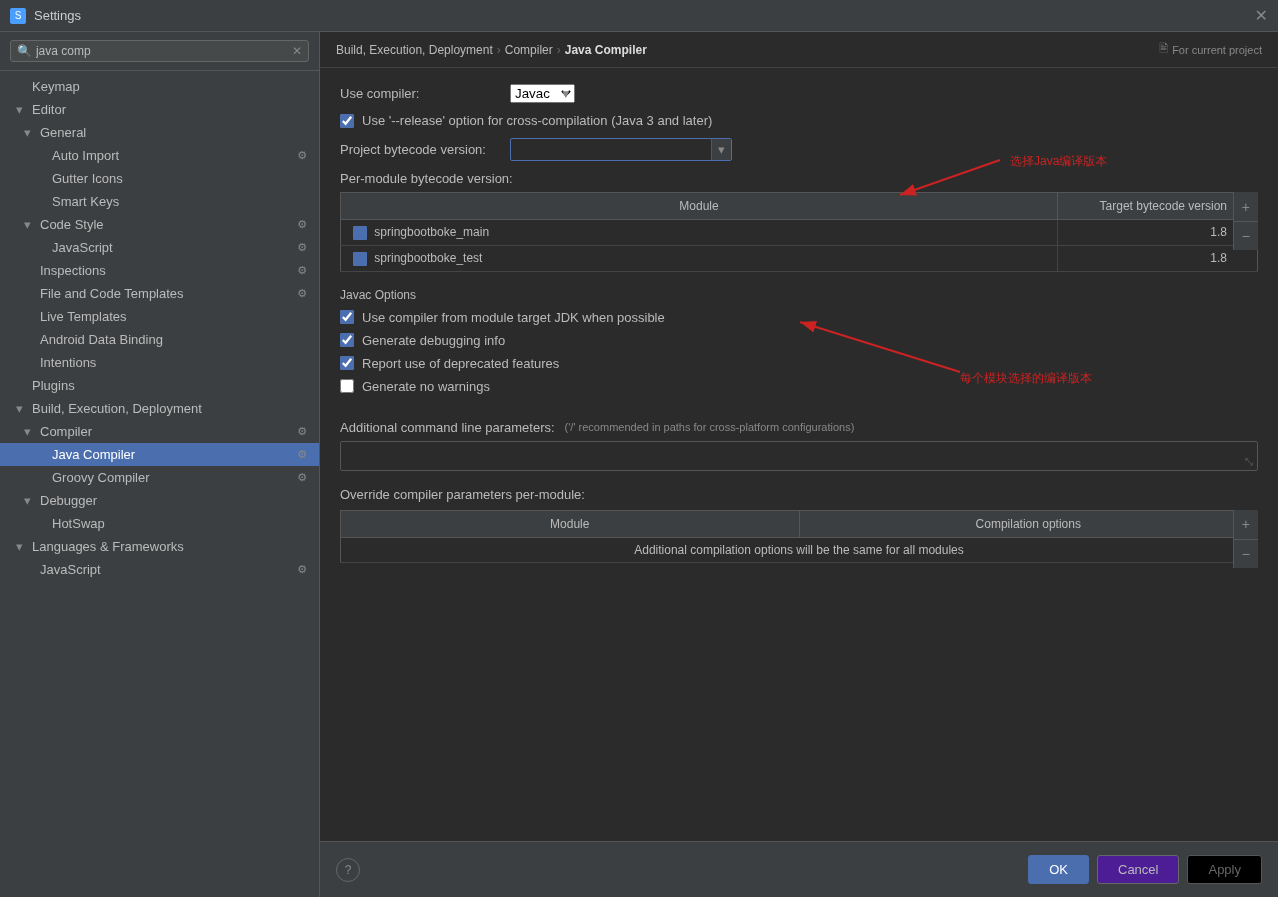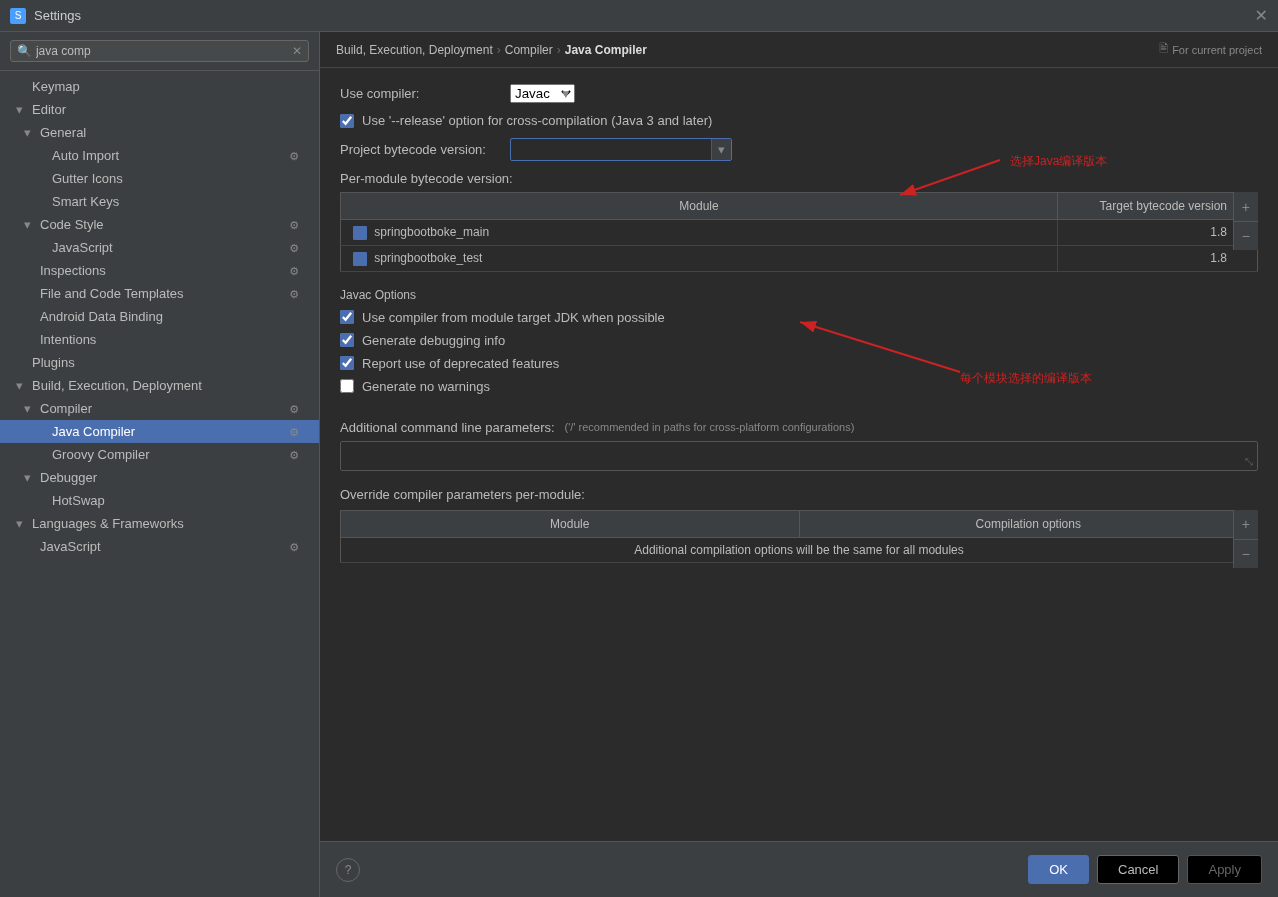--- a/index.html
+++ b/index.html
@@ -31,21 +31,21 @@
       display: flex; align-items: center; background: #45494a; border: 1px solid #666; border-radius: 3px; padding: 3px 6px;
     }
     .search-input-wrap input {
       background: transparent; border: none; outline: none; color: #bbb; font-size: 12px; flex: 1;
     }
     .search-icon { color: #888; font-size: 12px; margin-right: 4px; }
     .search-clear { color: #888; cursor: pointer; font-size: 12px; }
 
     .sidebar-tree { flex: 1; overflow-y: auto; padding: 4px 0; }
     .tree-item {
-      padding: 4px 20px 4px 16px; cursor: pointer; display: flex; align-items: flex-end; gap: 4px;
+      padding: 4px 12px 4px 16px; cursor: pointer; display: flex; align-items: center; gap: 4px;
       white-space: nowrap; color: #bbb;
     }
     .tree-item.selected { background: #4b6eaf; color: #fff; }
     .tree-item .arrow { width: 12px; display: inline-block; color: #888; }
     .indent-1 { padding-left: 24px; }
     .indent-2 { padding-left: 36px; }
     .tree-item-label { flex: 1; }
     .tree-item-badge { color: #888; font-size: 11px; margin-left: auto; }
 
     
@@ -131,21 +131,21 @@
     }
     .help-btn {
       width: 24px; height: 24px; border-radius: 50%; border: 1px solid #666; background: transparent;
       color: #888; cursor: pointer; display: flex; align-items: center; justify-content: center; font-size: 12px;
     }
     .bottom-actions { display: flex; gap: 8px; }
     .btn {
       padding: 6px 20px; border-radius: 3px; font-size: 13px; cursor: pointer; border: 1px solid #666;
     }
     .btn-primary { background: #4b6eaf; color: #fff; border-color: #4b6eaf; }
-    .btn-default { background: #000000; color: #bbb; border-color: #666; }
+    .btn-default { background: #4c1d95; color: #bbb; border-color: #666; }
     .btn-disabled { background: #000000; color: #666; border-color: #555; cursor: default; }
 
     
     ::-webkit-scrollbar { width: 8px; height: 8px; }
     ::-webkit-scrollbar-track { background: #3c3f41; }
     ::-webkit-scrollbar-thumb { background: #555; border-radius: 4px; }
 
     
     .content-area-wrap { position: relative; flex: 1; overflow: hidden; display: flex; flex-direction: column; }
   </style>
@@ -220,20 +220,24 @@
         <span class="tree-item-label">Inspections</span>
         <span class="tree-item-badge">⚙</span>
       </div>
 
       <div class="tree-item indent-1">
         <span class="arrow"></span>
         <span class="tree-item-label">File and Code Templates</span>
         <span class="tree-item-badge">⚙</span>
       </div>
 
+      <div class="tree-item indent-1">
+        <span class="arrow"></span>
+        <span class="tree-item-label">Live Templates</span>
+      </div>
 
       <div class="tree-item indent-1">
         <span class="arrow"></span>
         <span class="tree-item-label">Android Data Binding</span>
       </div>
 
       <div class="tree-item indent-1">
         <span class="arrow"></span>
         <span class="tree-item-label">Intentions</span>
       </div>

